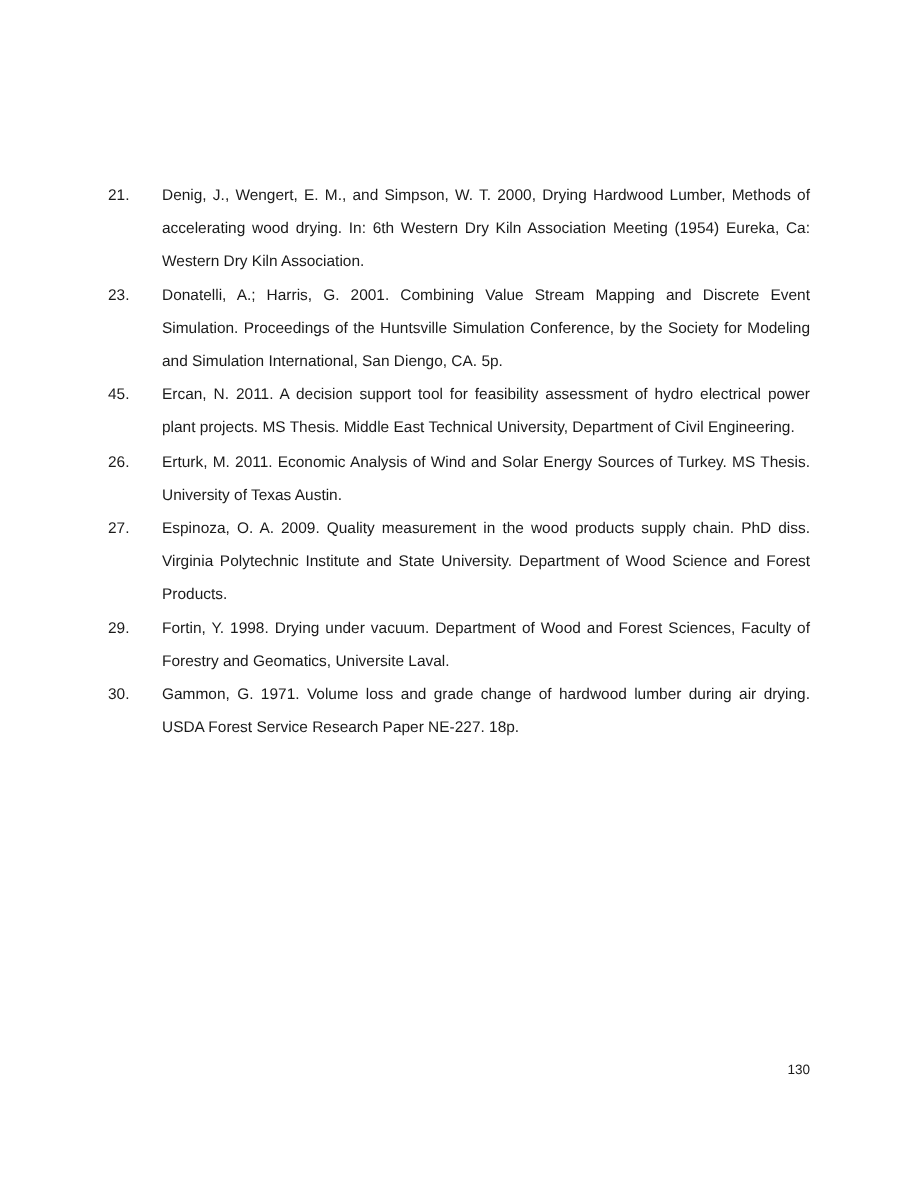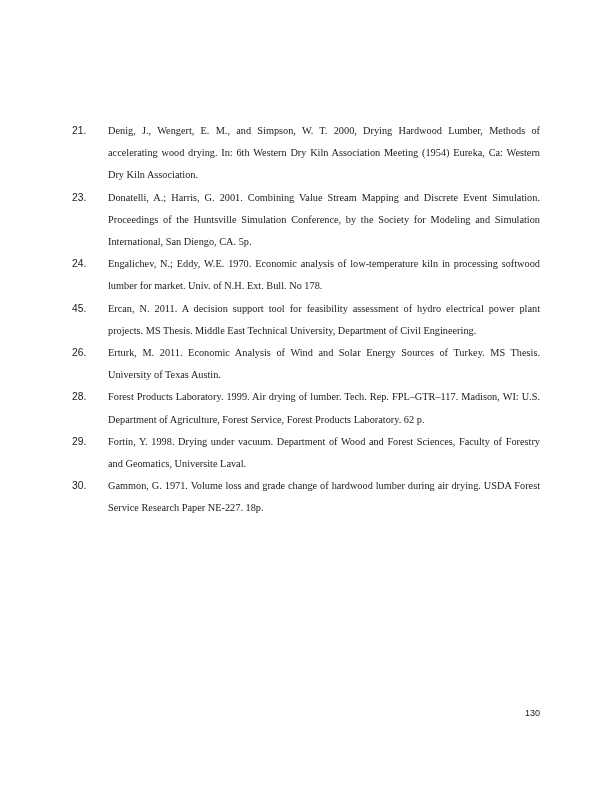--- a/index.html
+++ b/index.html
@@ -6,21 +6,21 @@
     body { width: 612px; height: 792px; position: relative; overflow: hidden; }
     .page { position: absolute; left: 0; top: 0; width: 612px; height: 792px; background: #fff; }
     .refs { position: absolute; left: 72px; top: 120px; width: 468px; }
     .ref { position: relative; padding-left: 36px; margin: 0; }
     .num {
       position: absolute; left: 0; top: 0;
       font-family: "Liberation Sans", sans-serif; font-size: 10.3px; color: #1a1a1a;
       line-height: 22.2px;
     }
     .txt {
-      font-family: Liberation Serif, serif; font-size: 10.3px; color: #1a1a1a;
+      font-family: Liberation Sans, sans-serif; font-size: 10.3px; color: #1a1a1a;
       line-height: 22.2px; text-align: justify; margin: 0;
     }
     .pagenum {
       position: absolute; right: 72px; top: 708px;
       font-family: "Liberation Sans", sans-serif; font-size: 9px; color: #1a1a1a; text-align: right;
     }
   </style>
 </head>
 <body>
 
@@ -28,34 +28,30 @@
   <div class="refs">
     <div class="ref">
       <span class="num">21.</span>
       <p class="txt">Denig, J., Wengert, E. M., and Simpson, W. T. 2000, Drying Hardwood Lumber, Methods of accelerating wood drying. In: 6th Western Dry Kiln Association Meeting (1954) Eureka, Ca: Western Dry Kiln Association.</p>
     </div>
     <div class="ref">
       <span class="num">23.</span>
       <p class="txt">Donatelli, A.; Harris, G. 2001. Combining Value Stream Mapping and Discrete Event Simulation. Proceedings of the Huntsville Simulation Conference, by the Society for Modeling and Simulation International, San Diengo, CA.  5p.</p>
     </div>
     <div class="ref">
-      <span class="num">24.</span>
-      <p class="txt">Engalichev, N.; Eddy, W.E. 1970. Economic analysis of low-temperature kiln in processing softwood lumber for market. Univ. of N.H. Ext. Bull. No 178.</p>
-    </div>
-    <div class="ref">
       <span class="num">45.</span>
       <p class="txt">Ercan, N. 2011. A decision support tool for feasibility assessment of hydro electrical power plant projects. MS Thesis. Middle East Technical University, Department of Civil Engineering.</p>
     </div>
     <div class="ref">
       <span class="num">26.</span>
       <p class="txt">Erturk, M. 2011. Economic Analysis of Wind and Solar Energy Sources of Turkey.  MS Thesis. University of Texas Austin.</p>
     </div>
     <div class="ref">
-      <span class="num">28.</span>
-      <p class="txt">Forest Products Laboratory. 1999. Air drying of lumber. Tech. Rep. FPL–GTR–117. Madison, WI: U.S. Department of Agriculture, Forest Service, Forest Products Laboratory. 62 p.</p>
+      <span class="num">27.</span>
+      <p class="txt">Espinoza, O. A. 2009. Quality measurement in the wood products supply chain. PhD diss. Virginia Polytechnic Institute and State University. Department of Wood Science and Forest Products.</p>
     </div>
     <div class="ref">
       <span class="num">29.</span>
       <p class="txt">Fortin, Y. 1998. Drying under vacuum. Department of Wood and Forest Sciences, Faculty of Forestry and Geomatics, Universite Laval.</p>
     </div>
     <div class="ref">
       <span class="num">30.</span>
       <p class="txt">Gammon, G. 1971. Volume loss and grade change of hardwood lumber during air drying. USDA Forest Service Research Paper NE-227.  18p.</p>
     </div>
   </div>

